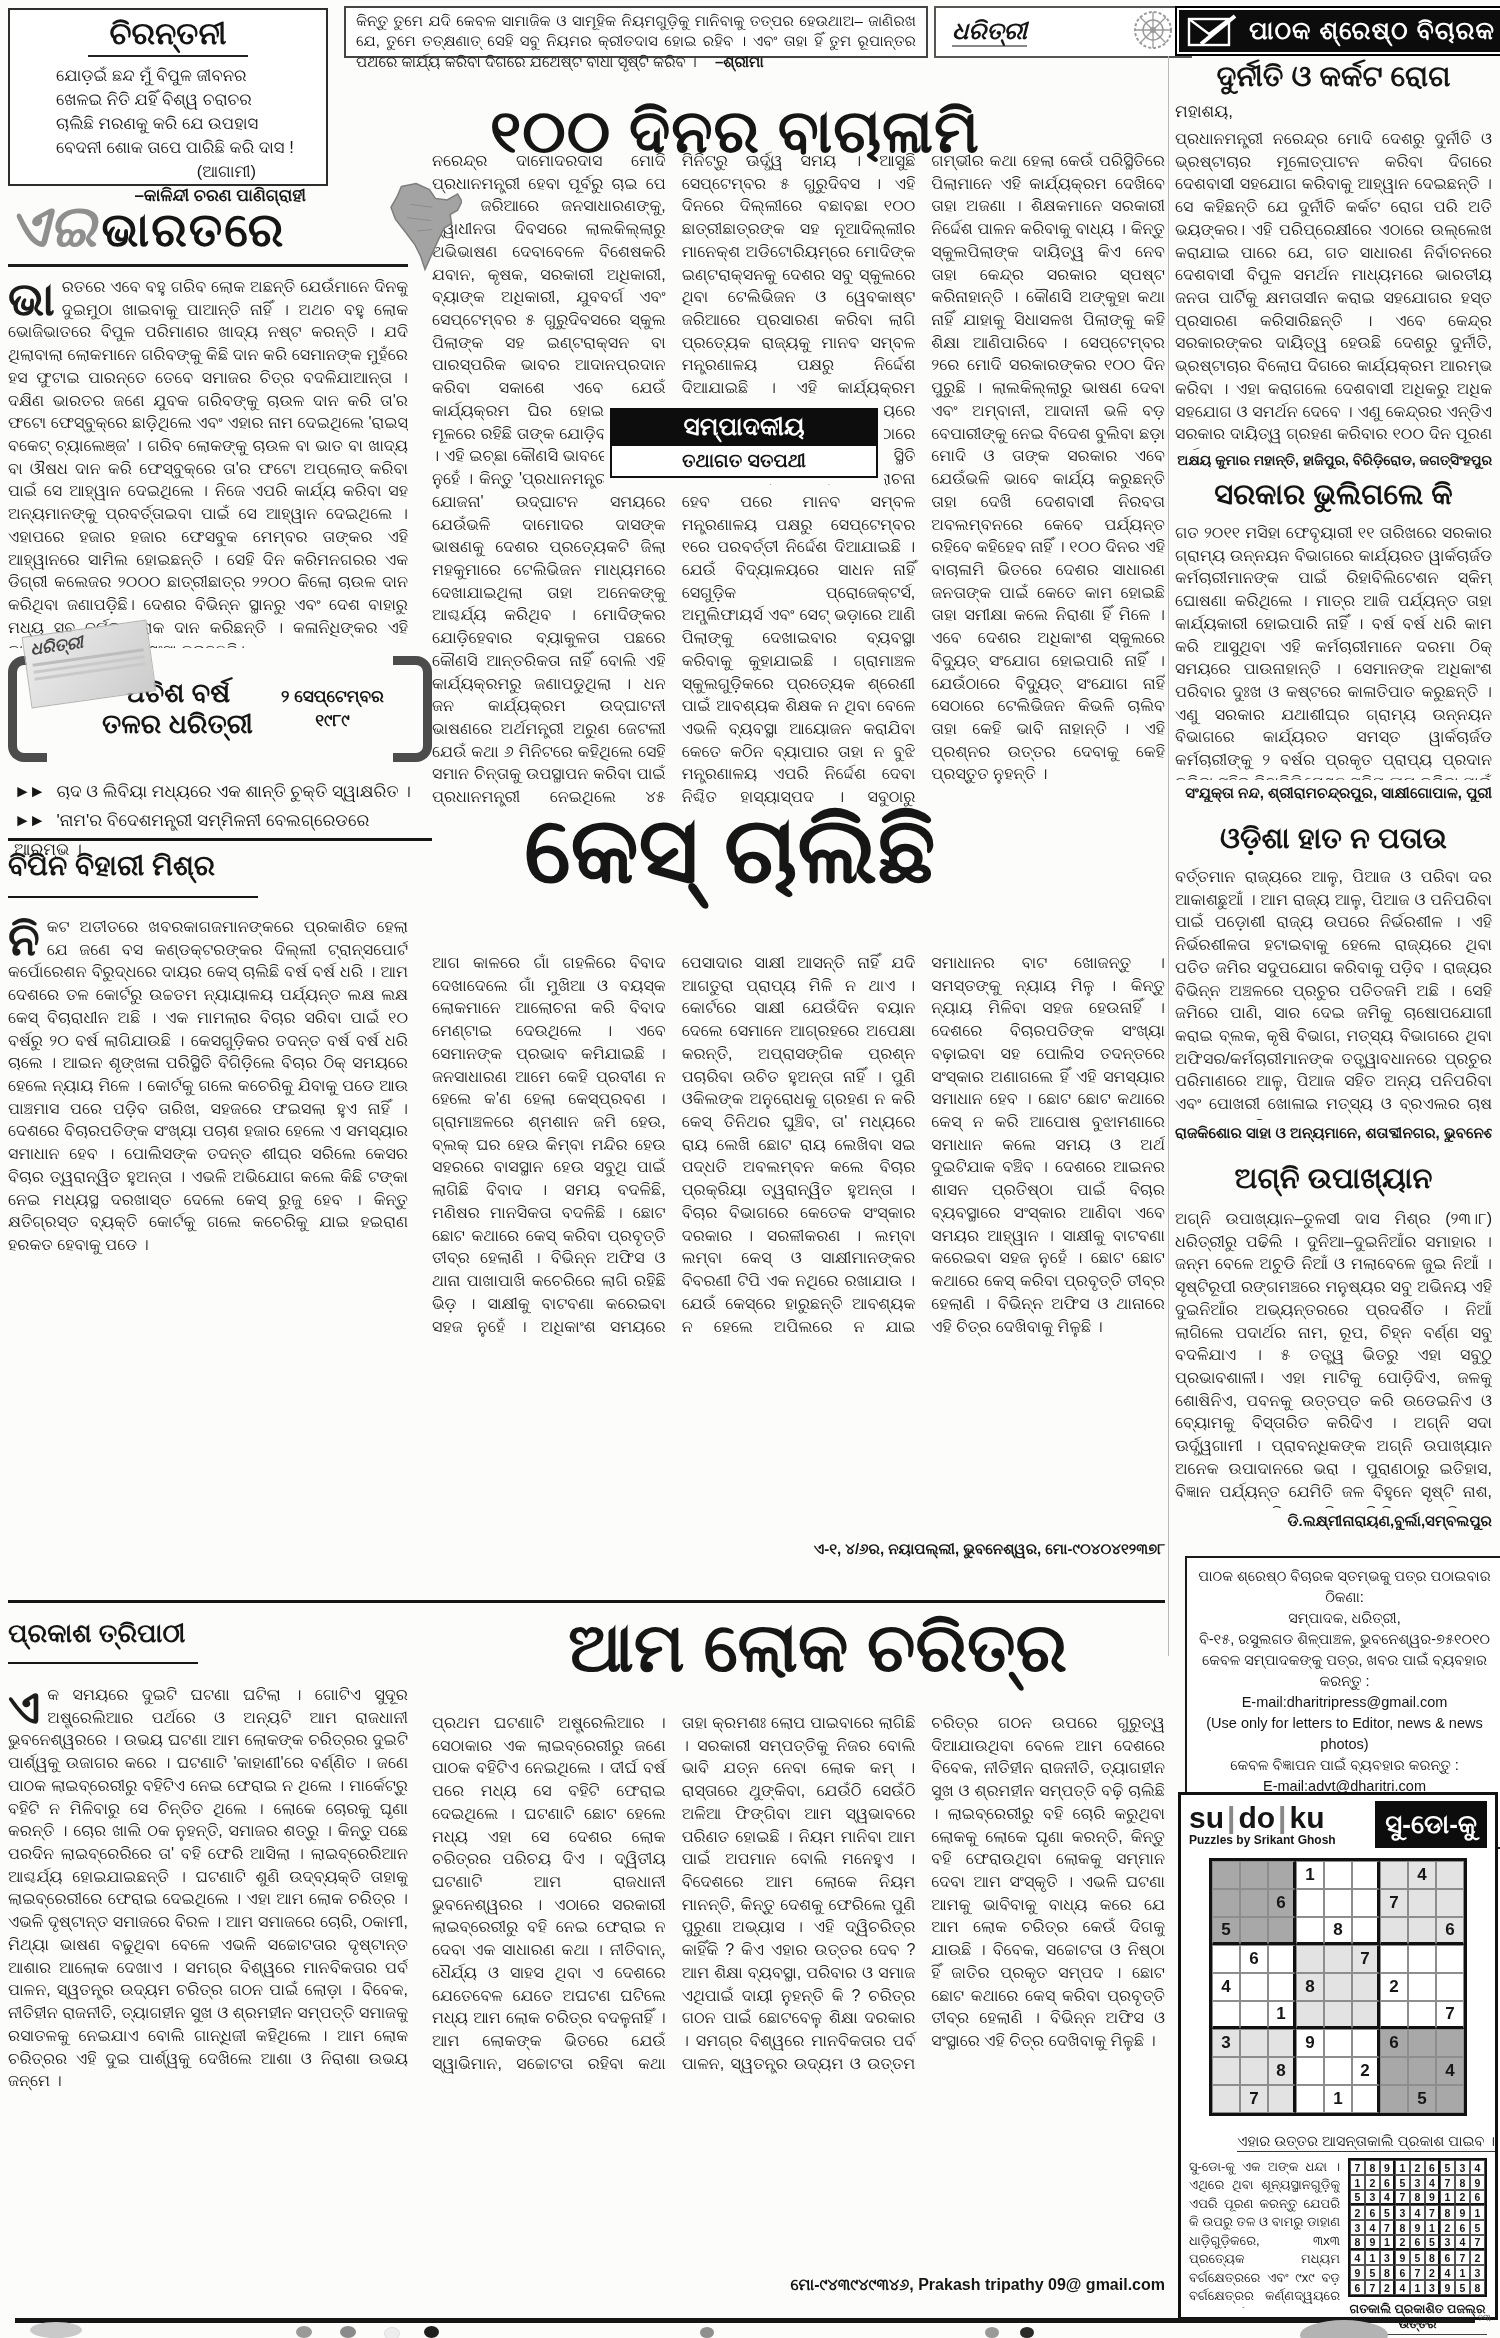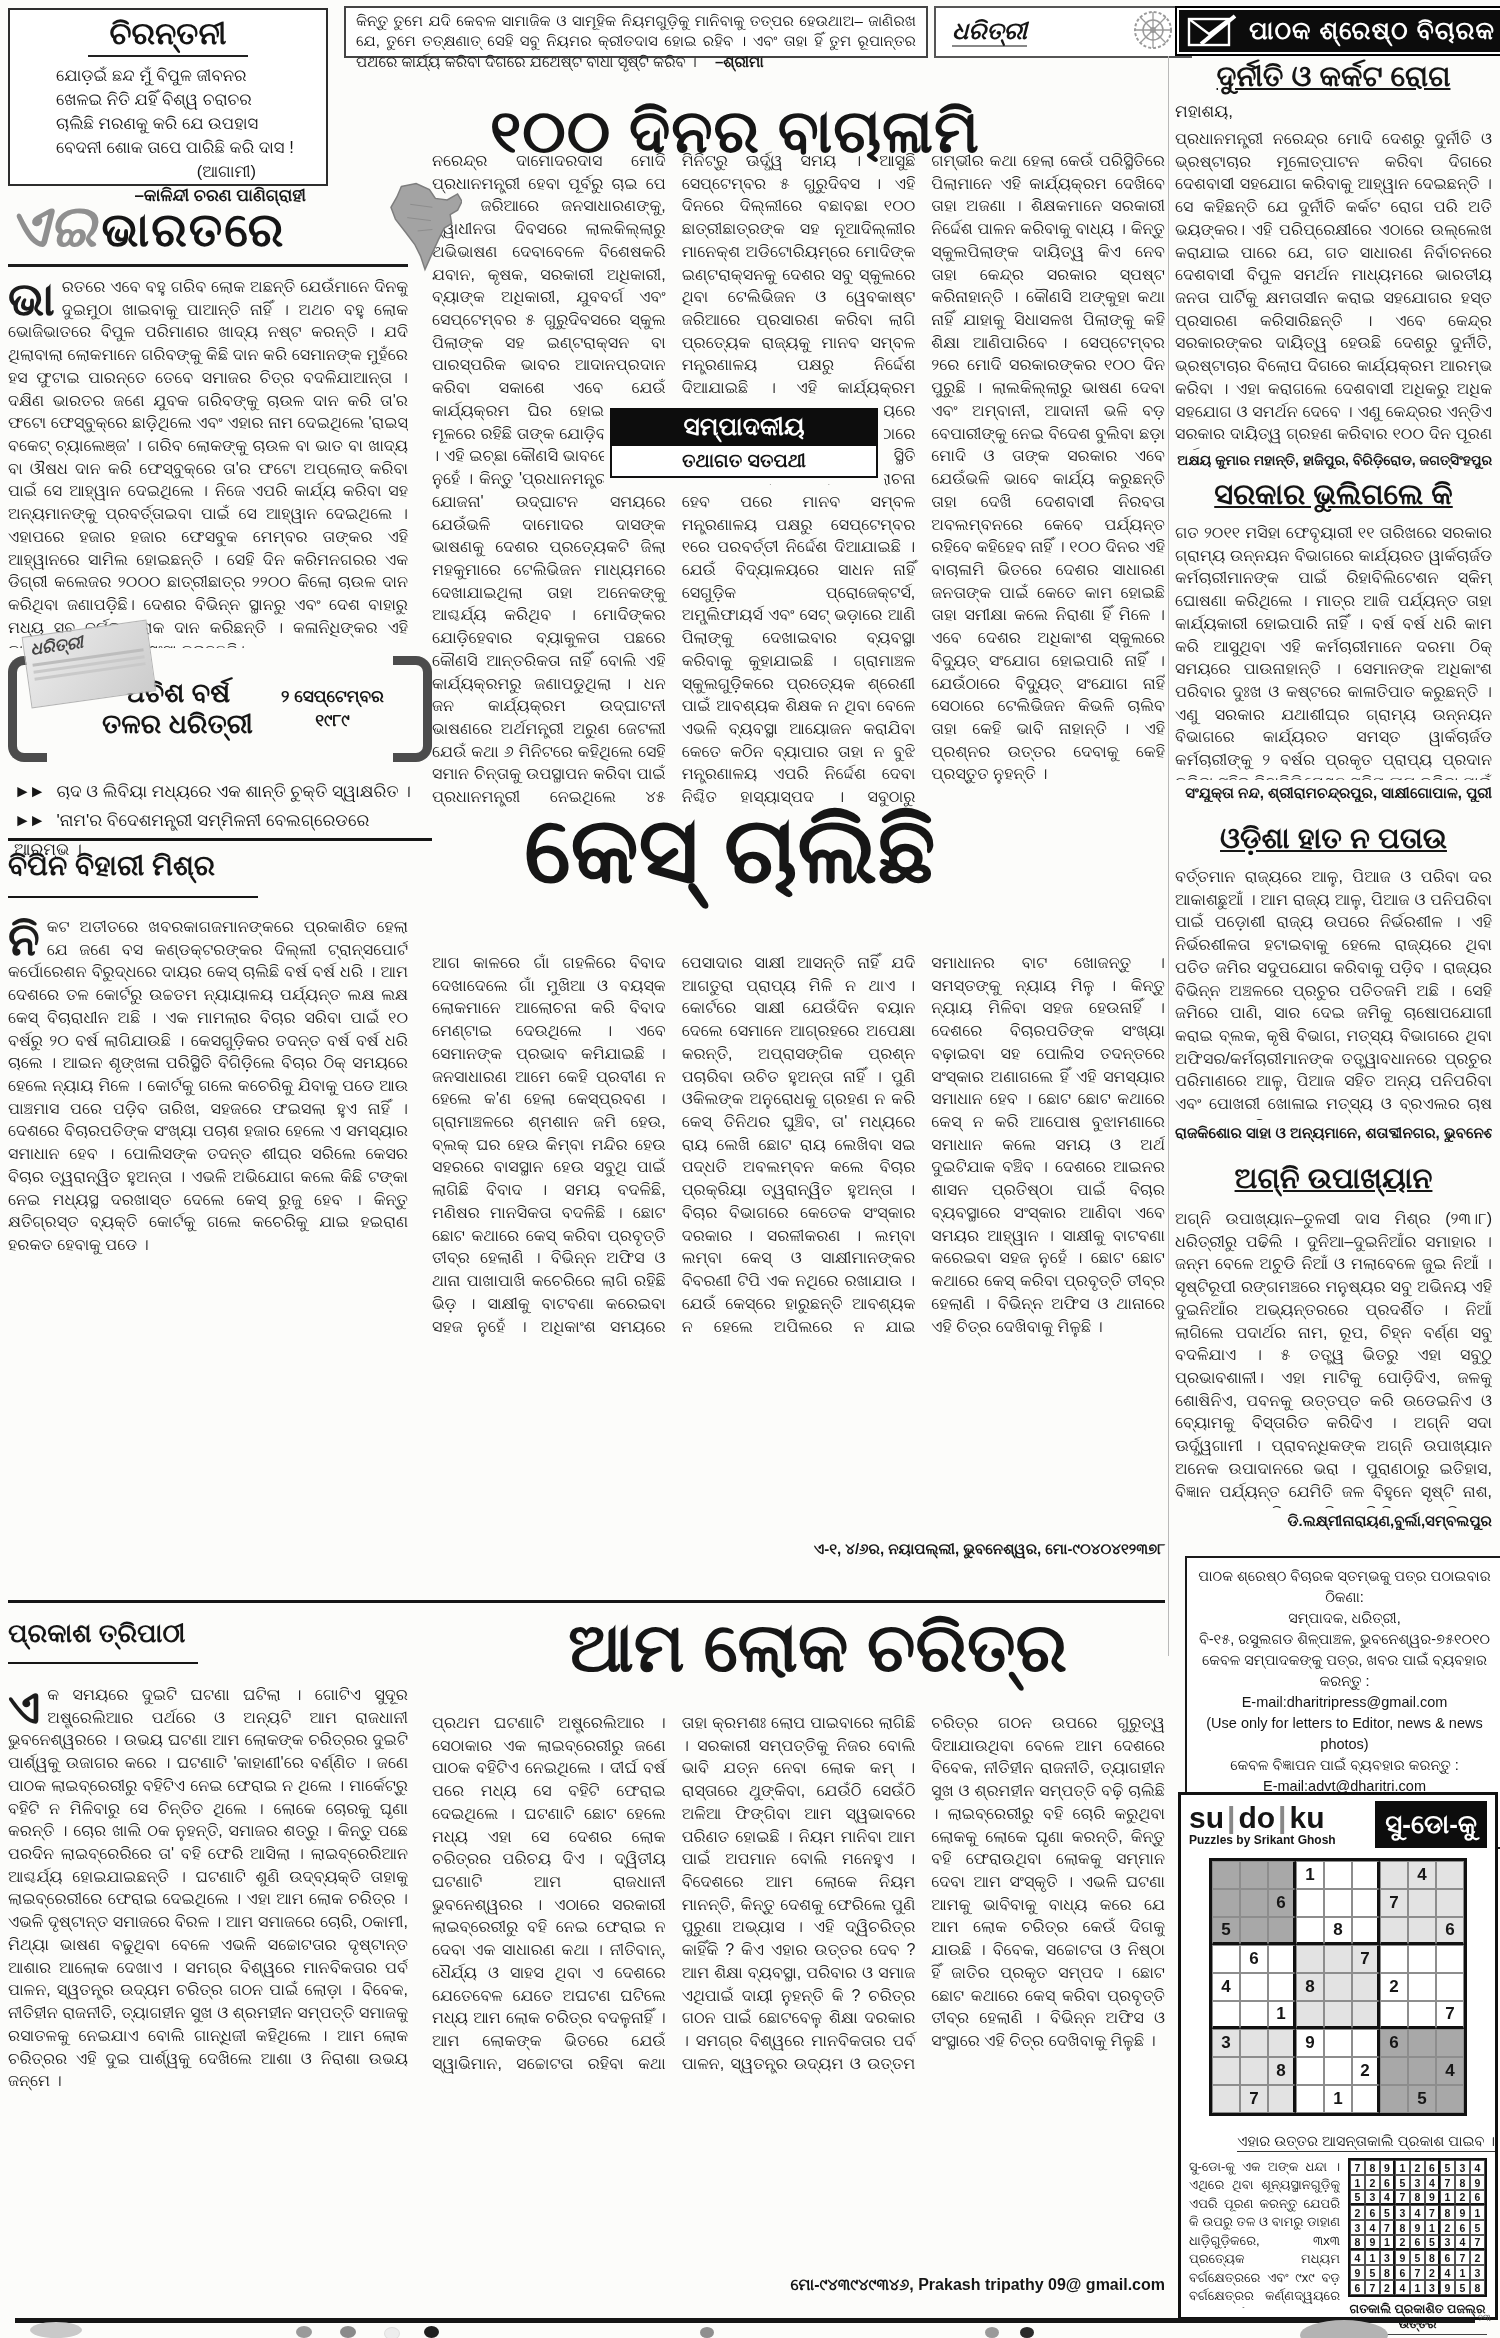--- a/index.html
+++ b/index.html
@@ -4,21 +4,21 @@
 <style>
   html,body{margin:0;padding:0;background:#9a9a9a;}
   .page{position:relative;width:1500px;height:2338px;background:#fcfcfa;color:#161616;
         font-family:"Liberation Sans", sans-serif;overflow:hidden;margin:0 auto;}
   .abs{position:absolute;}
   .just{text-align:justify;text-justify:inter-word;}
   .bodytxt{font-size:16px;line-height:1.42;text-align:justify;overflow:hidden;color:#1c1c1c;}
   .cols3{column-count:3;column-gap:16px;}
   .dropcap{float:left;font-size:46px;line-height:.9;font-weight:bold;padding:3px 7px 0 0;}
   .sig{font-weight:bold;font-size:15px;text-align:right;white-space:nowrap;overflow:hidden;}
-  .lt-title{font-size:29px;font-weight:800;text-align:center;text-decoration:underline;}
+  .lt-title{font-size:29px;font-weight:800;text-align:center;}
   .byline{font-size:28px;font-weight:700;}
   .rule{background:#161616;}
   .vrule{background:#b9b9b9;width:1px;}
   .bracket{position:absolute;top:0;bottom:0;width:30px;border:9px solid #4c4c4c;}
   .bracket.l{left:0;border-right:none;border-radius:16px 0 0 16px;}
   .bracket.r{right:0;border-left:none;border-radius:0 16px 16px 0;}
   .sud-cell{display:flex;align-items:center;justify-content:center;font-weight:bold;
             font-size:17px;border:1px solid #8d8d8d;background:#fff;}
   .sud-cell.lt{background:#e3e3e3;}
   .sud-cell.dk{background:#a8a8a8;}

